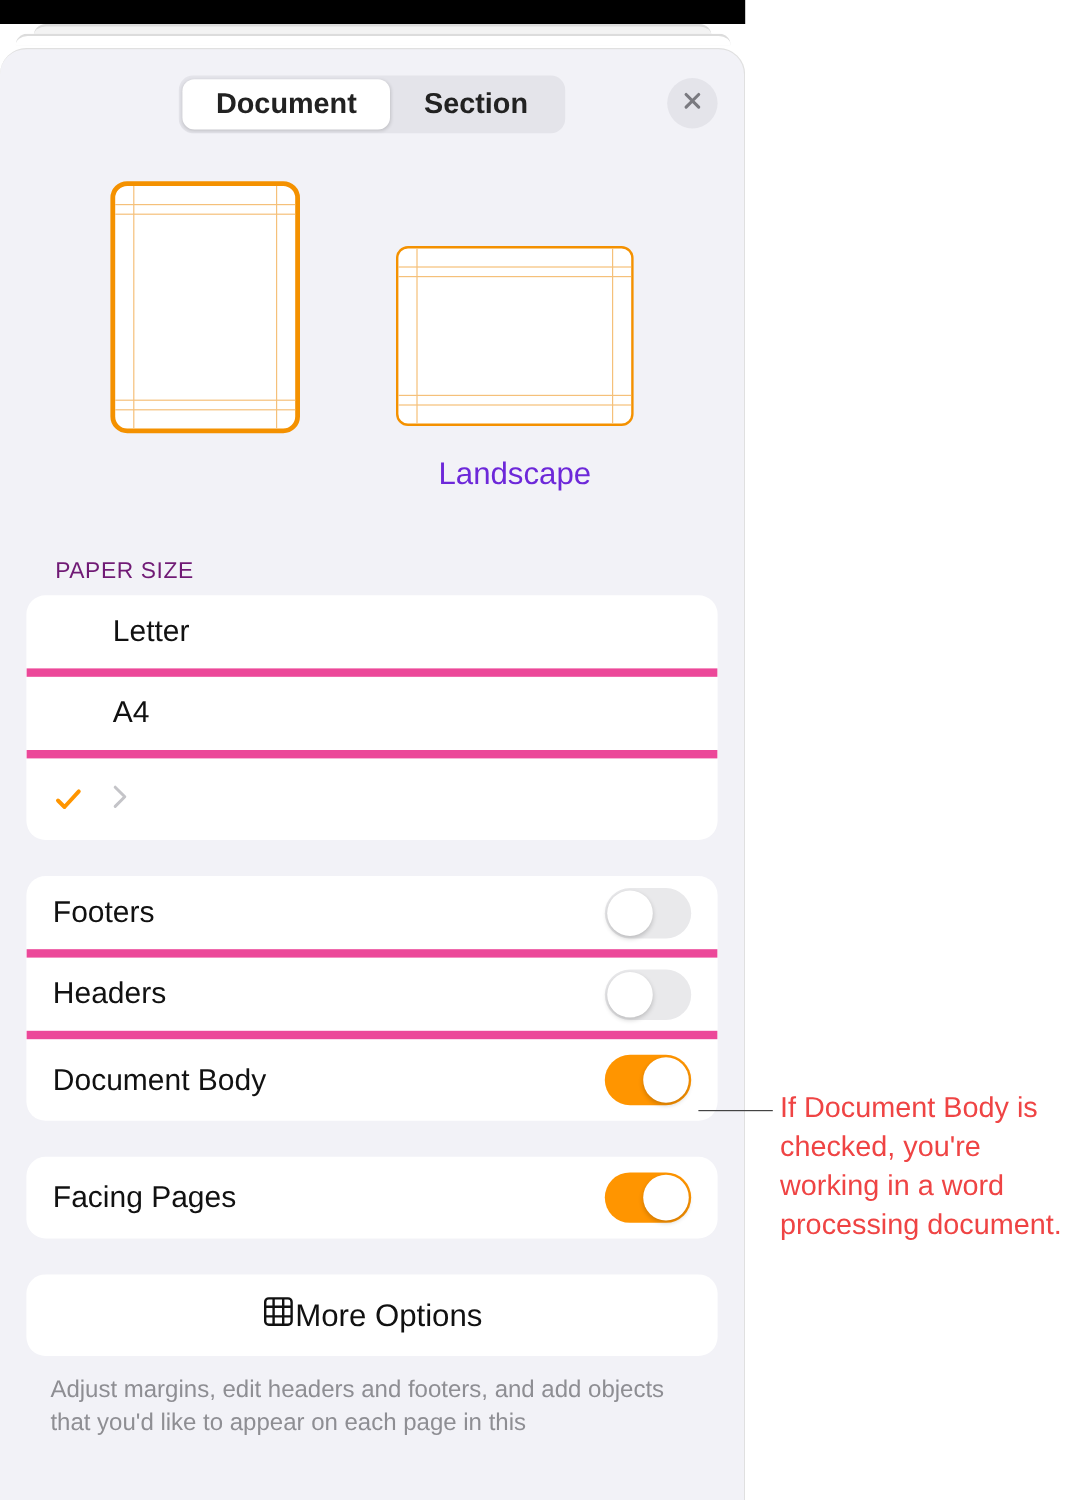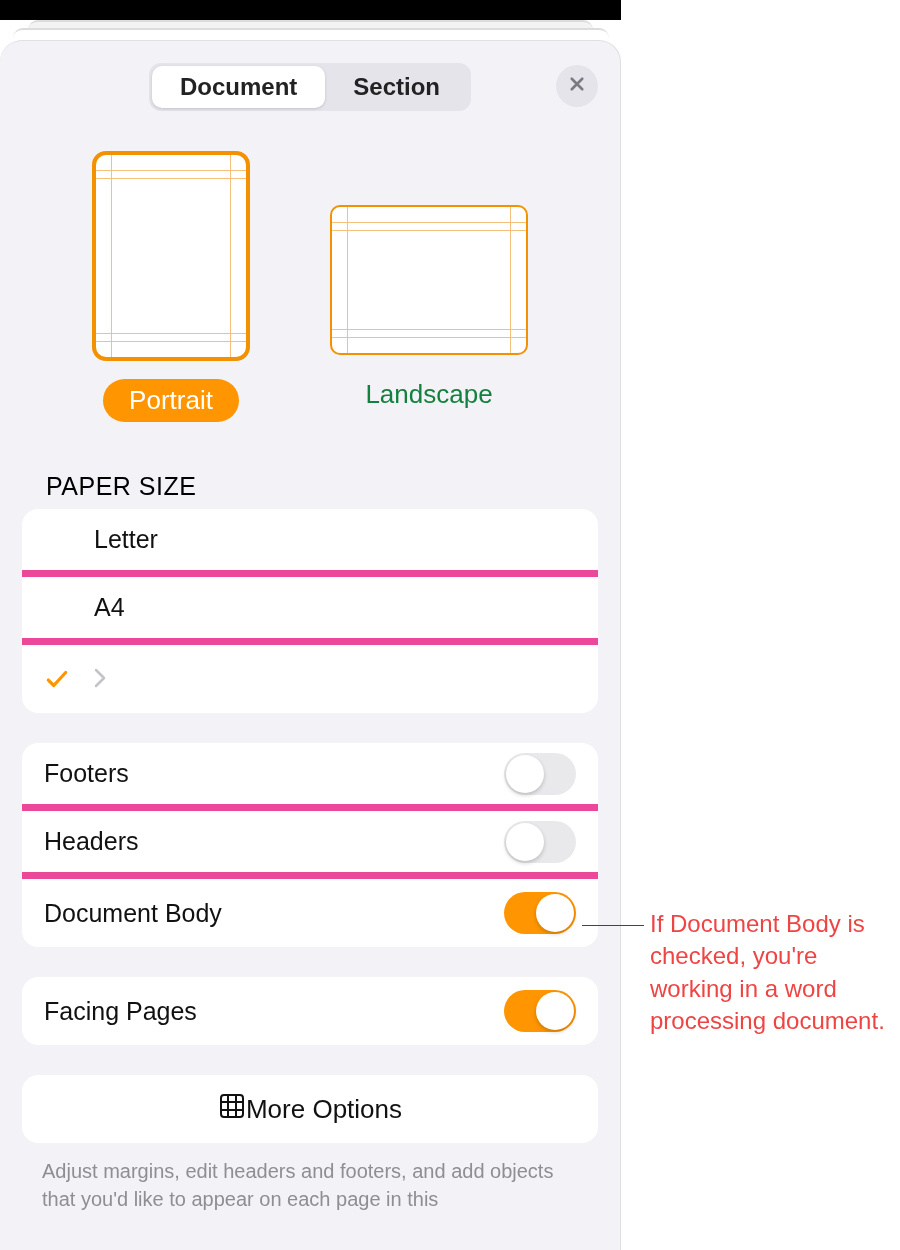--- a/index.html
+++ b/index.html
@@ -116,25 +116,25 @@
     font-size: 26px;
     padding: 6px 26px;
     border-radius: 22px;
   }
   .orient-label.selected {
     background: #ff9500;
     color: #fff;
     font-weight: 500;
   }
   .orient-label.unselected {
-    color: #15803d;
+    color: #6d28d9;
   }
   .section-header {
-    font-size: 25px;
-    color: #000000;
+    font-size: 19px;
+    color: #701a75;
     letter-spacing: 0.5px;
     margin-top: 50px;
     margin-left: 24px;
     margin-bottom: 8px;
   }
   .card {
     background: #fff;
     border-radius: 16px;
     overflow: hidden;
   }
@@ -230,21 +230,20 @@
   <div class="orientation-row">
     <div class="orient-col">
       <div class="page-thumb portrait">
         <div class="ml"></div>
           <div class="mr"></div>
           <div class="mt"></div>
           <div class="mb"></div>
           <div class="mt2"></div>
           <div class="mb2"></div>
       </div>
-      <div class="orient-label selected">Portrait</div>
     </div>
     <div class="orient-col">
       <div class="page-thumb landscape">
         <div class="ml"></div>
           <div class="mr"></div>
           <div class="mt"></div>
           <div class="mb"></div>
           <div class="mt2"></div>
           <div class="mb2"></div>
       </div>

